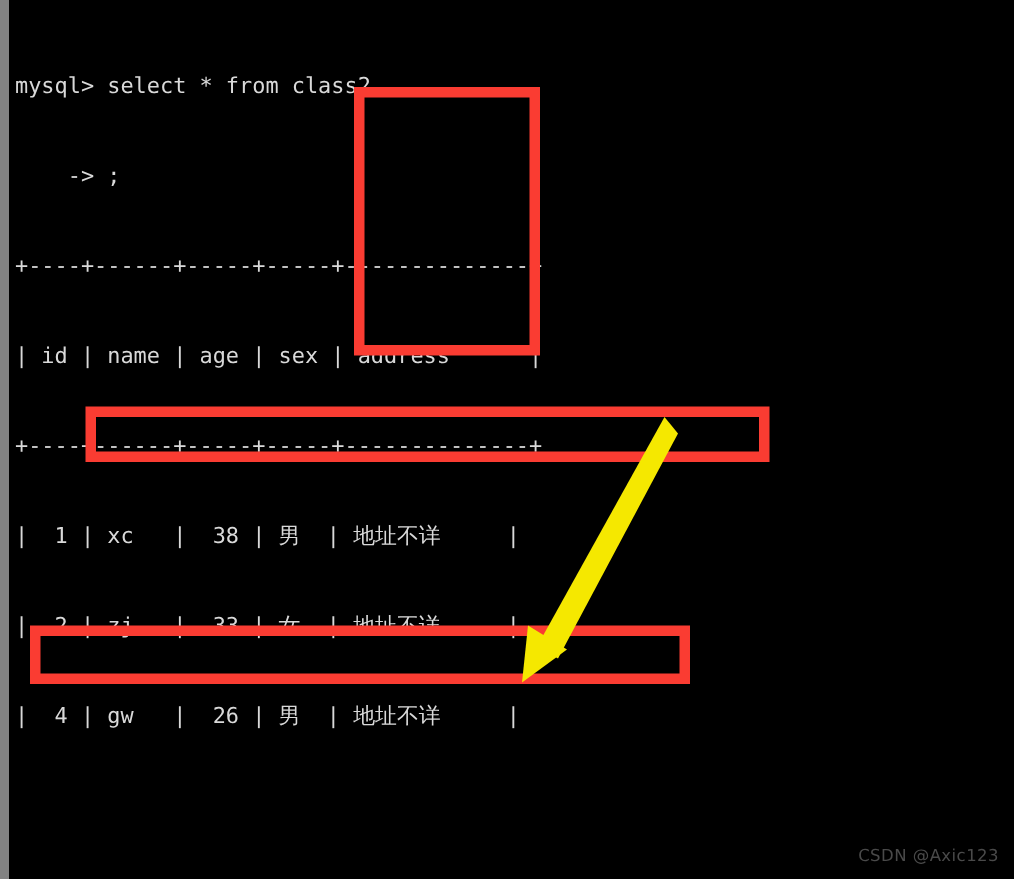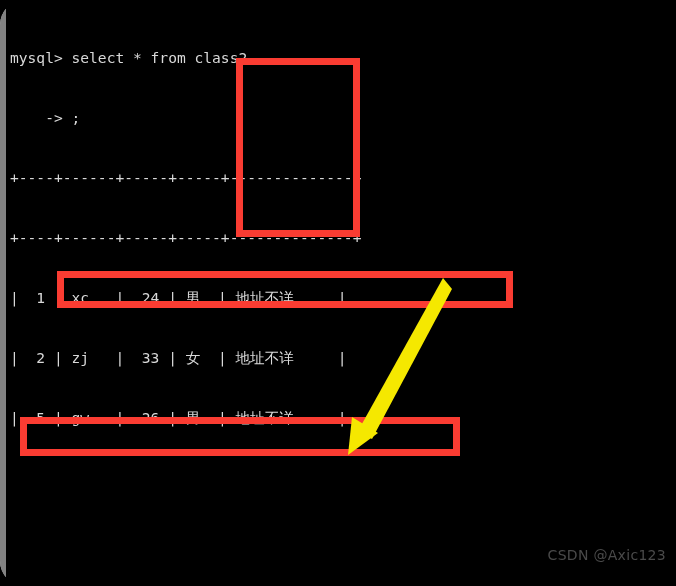--- a/index.html
+++ b/index.html
@@ -7,21 +7,20 @@
     padding: 0;
     background: #000000;
   }
   #screen {
     position: relative;
     width: 676px;
     height: 586px;
     background: #000000;
     overflow: hidden;
     font-family: "DejaVu Sans Mono", "Liberation Mono", monospace;
-    border-radius: 25px;
   }
   
   #scroll-gutter {
     position: absolute;
     left: 0;
     top: 0;
     width: 6px;
     height: 586px;
     background: #c8c8c8;
   }
@@ -80,45 +79,46 @@
     left: 330px;
     top: 275px;
     width: 135px;
     height: 185px;
     pointer-events: none;
   }
   
   #watermark {
     position: absolute;
     right: 10px;
-    bottom: 23px;
+    bottom: 9px;
     color: #4a4a4a;
     font-family: "DejaVu Sans", "Liberation Sans", sans-serif;
-    font-size: 14px;
+    font-size: 11px;
     letter-spacing: 0.3px;
     margin-top: 34px;
   }
 </style>
 </head>
 <body>
 
 <div id="screen">
 
   <div id="scroll-gutter">
     <div id="scroll-thumb"></div>
   </div>
 
   <div id="term">
     <div class="line">mysql&gt; select * from class2</div>
     <div class="line">    -&gt; ;</div>
     <div class="line">+----+------+-----+-----+--------------+</div>
+    <div class="line">| id | name | age | sex | address      |</div>
     <div class="line">+----+------+-----+-----+--------------+</div>
-    <div class="line">|  1 | xc   |  24 | 男  | 地址不详     |</div>
+    <div class="line">|  1 | xc   |  38 | 男  | 地址不详     |</div>
     <div class="line">|  2 | zj   |  33 | 女  | 地址不详     |</div>
-    <div class="line">|  5 | gw   |  26 | 男  | 地址不详     |</div>
+    <div class="line">|  4 | gw   |  26 | 男  | 地址不详     |</div>
     
     
     
     
     
     
     
     
     
     

